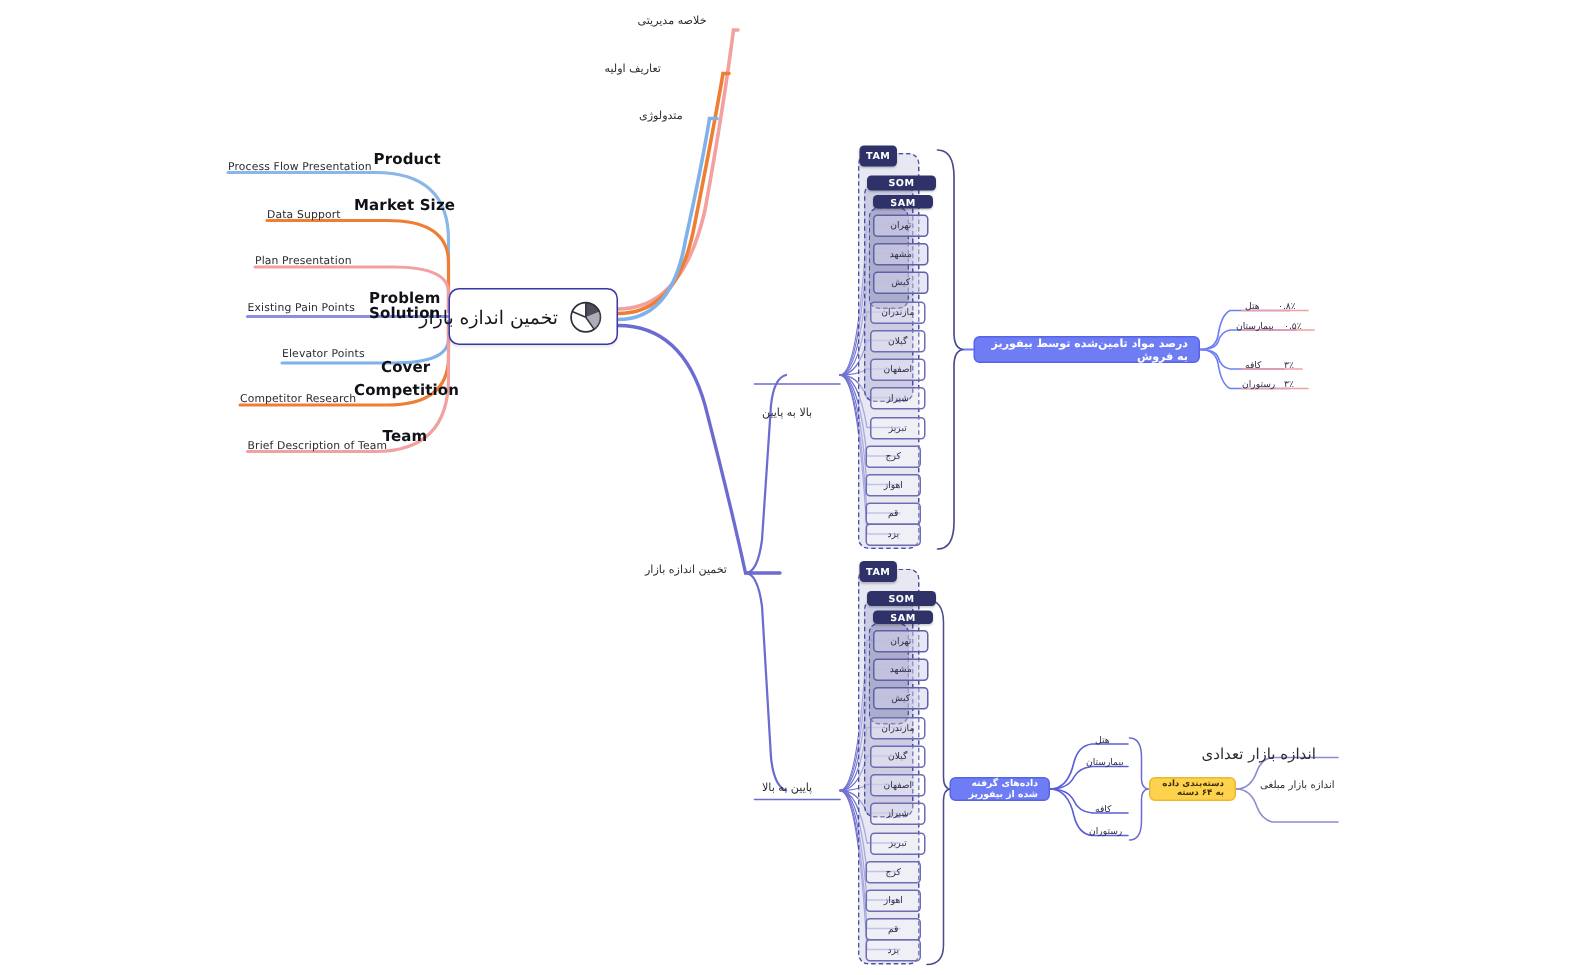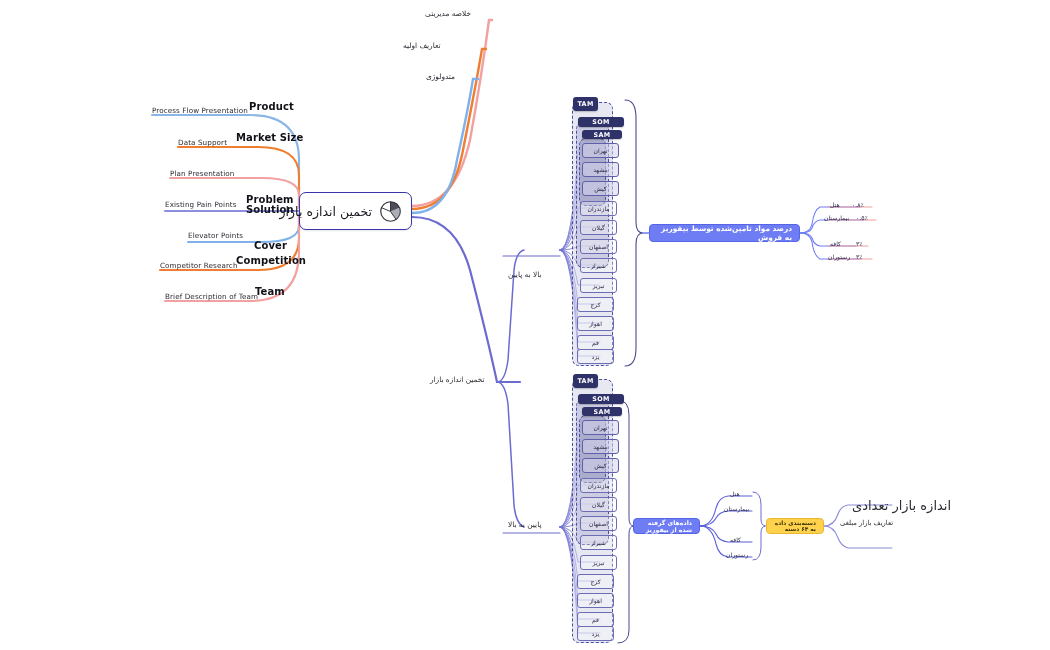--- a/index.html
+++ b/index.html
@@ -310,16 +310,16 @@
 
   <div class="hl blue" style="left:633px;top:518px;width:67px;height:16px;font-size:6.2px;">داده‌های گرفته شده از بیفوریز</div>
 
   <div class="node lbl pct" style="left:730px;top:490px;">هتل</div>
   <div class="node lbl pct" style="left:724px;top:505px;">بیمارستان</div>
   <div class="node lbl pct" style="left:730px;top:536px;">کافه</div>
   <div class="node lbl pct" style="left:726px;top:551px;">رستوران</div>
 
   <div class="hl yellow" style="left:766px;top:518px;width:58px;height:16px;font-size:5.8px;">دسته‌بندی داده به ۶۴ دسته</div>
 
-  <div class="node lbl fa" style="left:852px;top:498px;font-size:13px;">اندازه بازار تعدادی</div>
-  <div class="node lbl fa" style="left:840px;top:519px;font-size:6.8px;">تعاریف بازار مبلغی</div>
+  <div class="node lbl fa" style="left:801px;top:498px;font-size:10px;">اندازه بازار تعدادی</div>
+  <div class="node lbl fa" style="left:840px;top:519px;font-size:6.8px;">اندازه بازار مبلغی</div>
 
 </div>
 
 </body></html>

